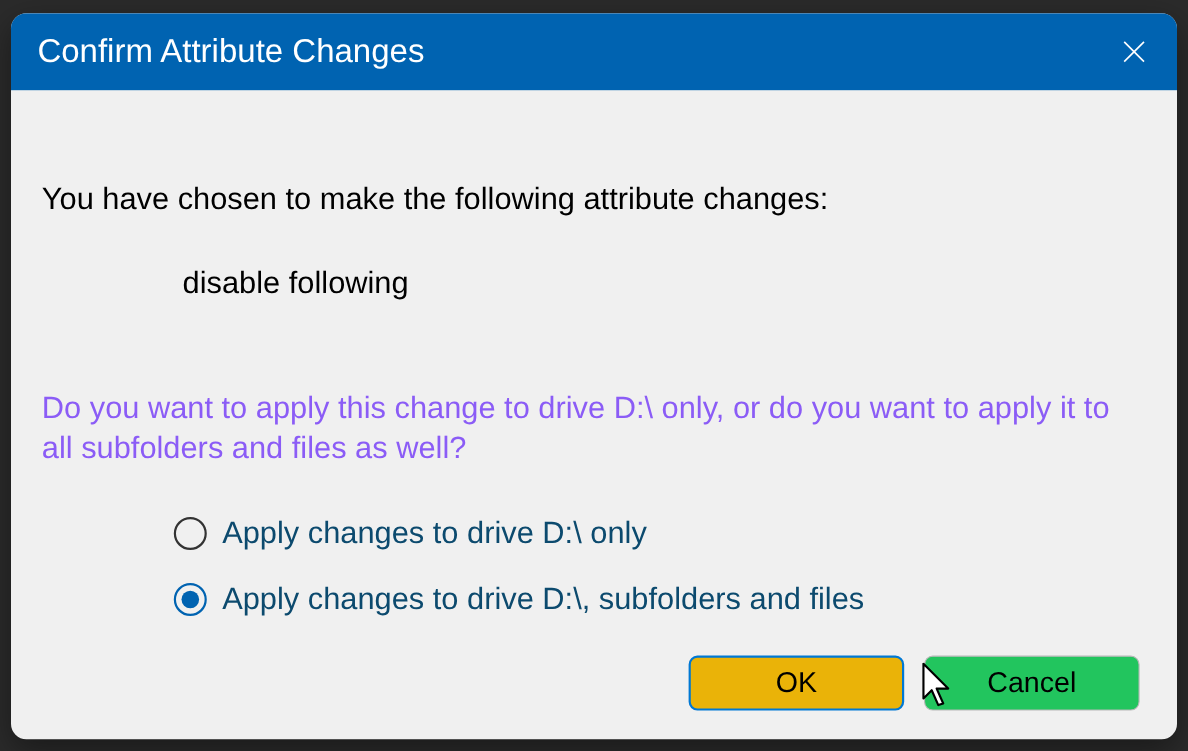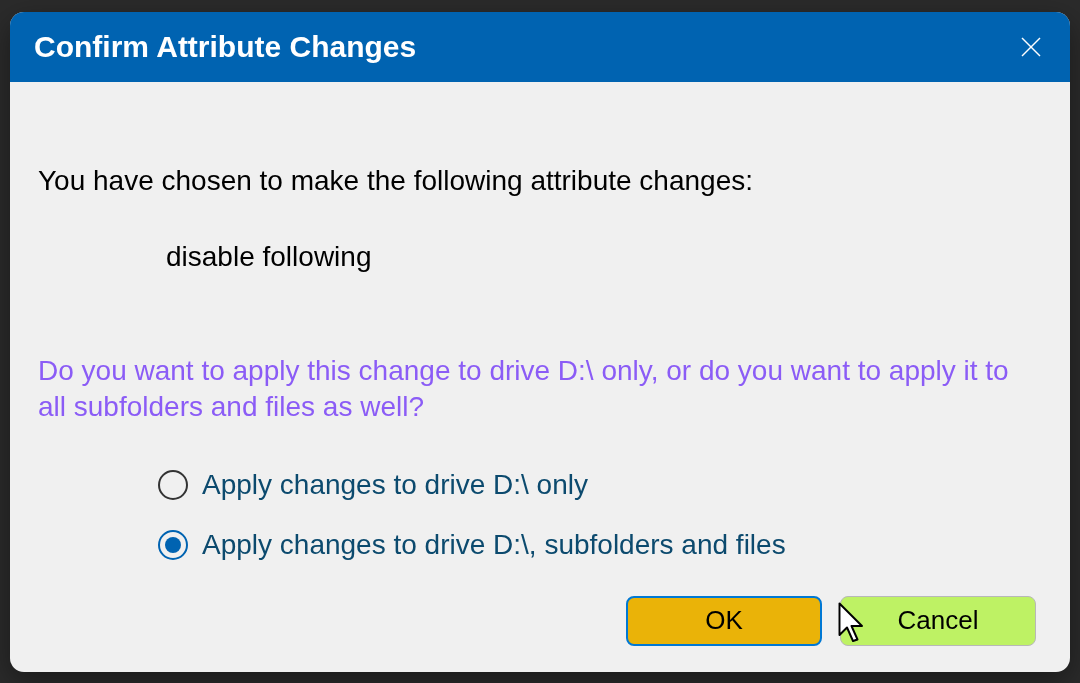--- a/index.html
+++ b/index.html
@@ -28,21 +28,21 @@
       height: 70px;
       background: #0063b1;
       display: flex;
       align-items: center;
       padding: 0 24px;
       position: relative;
     }
     .title-text {
       color: #ffffff;
       font-size: 30px;
-      font-weight: 700;
+      font-weight: 400;
       text-align: center;
     }
     .close-btn {
       position: absolute;
       right: 0;
       top: 0;
       height: 70px;
       width: 78px;
       display: flex;
       align-items: center;
@@ -117,21 +117,21 @@
     .btn {
       width: 196px;
       height: 50px;
       border-radius: 8px;
       font-size: 26px;
       display: flex;
       align-items: center;
       justify-content: center;
       cursor: pointer;
       border: 1.5px solid #b8b8b8;
-      background: #bef264;
+      background: #22c55e;
       color: #000;
     }
     .btn.primary {
       background: #eab308;
       border: 2px solid #0078d4;
       text-align: center;
     }
     .cursor {
       position: absolute;
       left: 798px;

